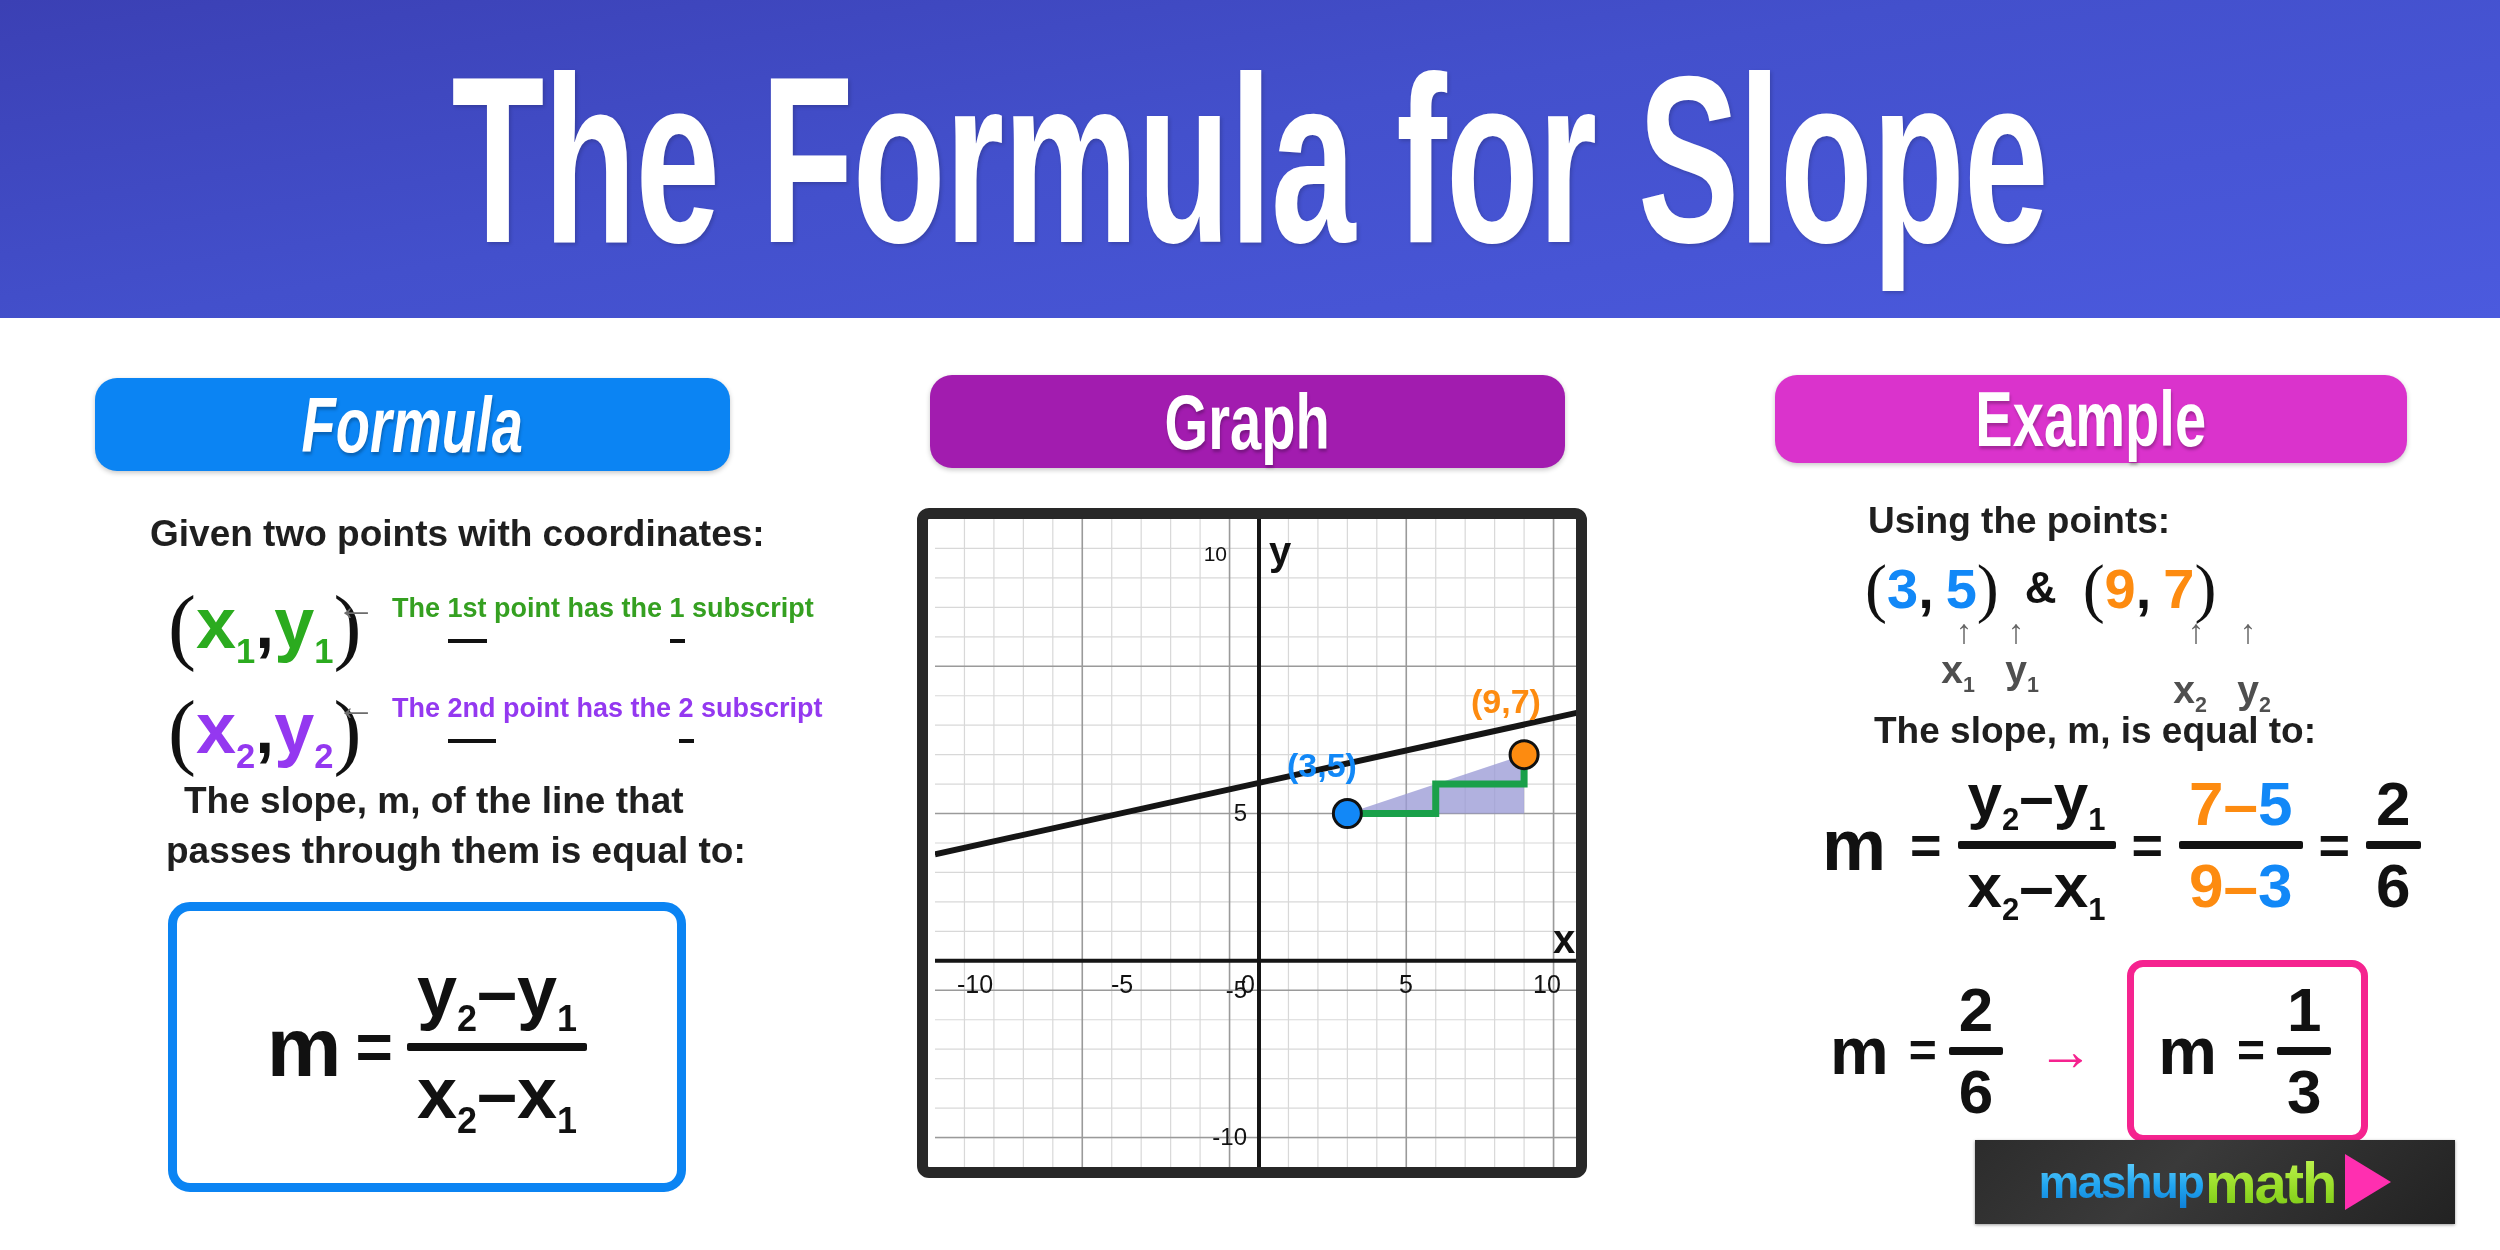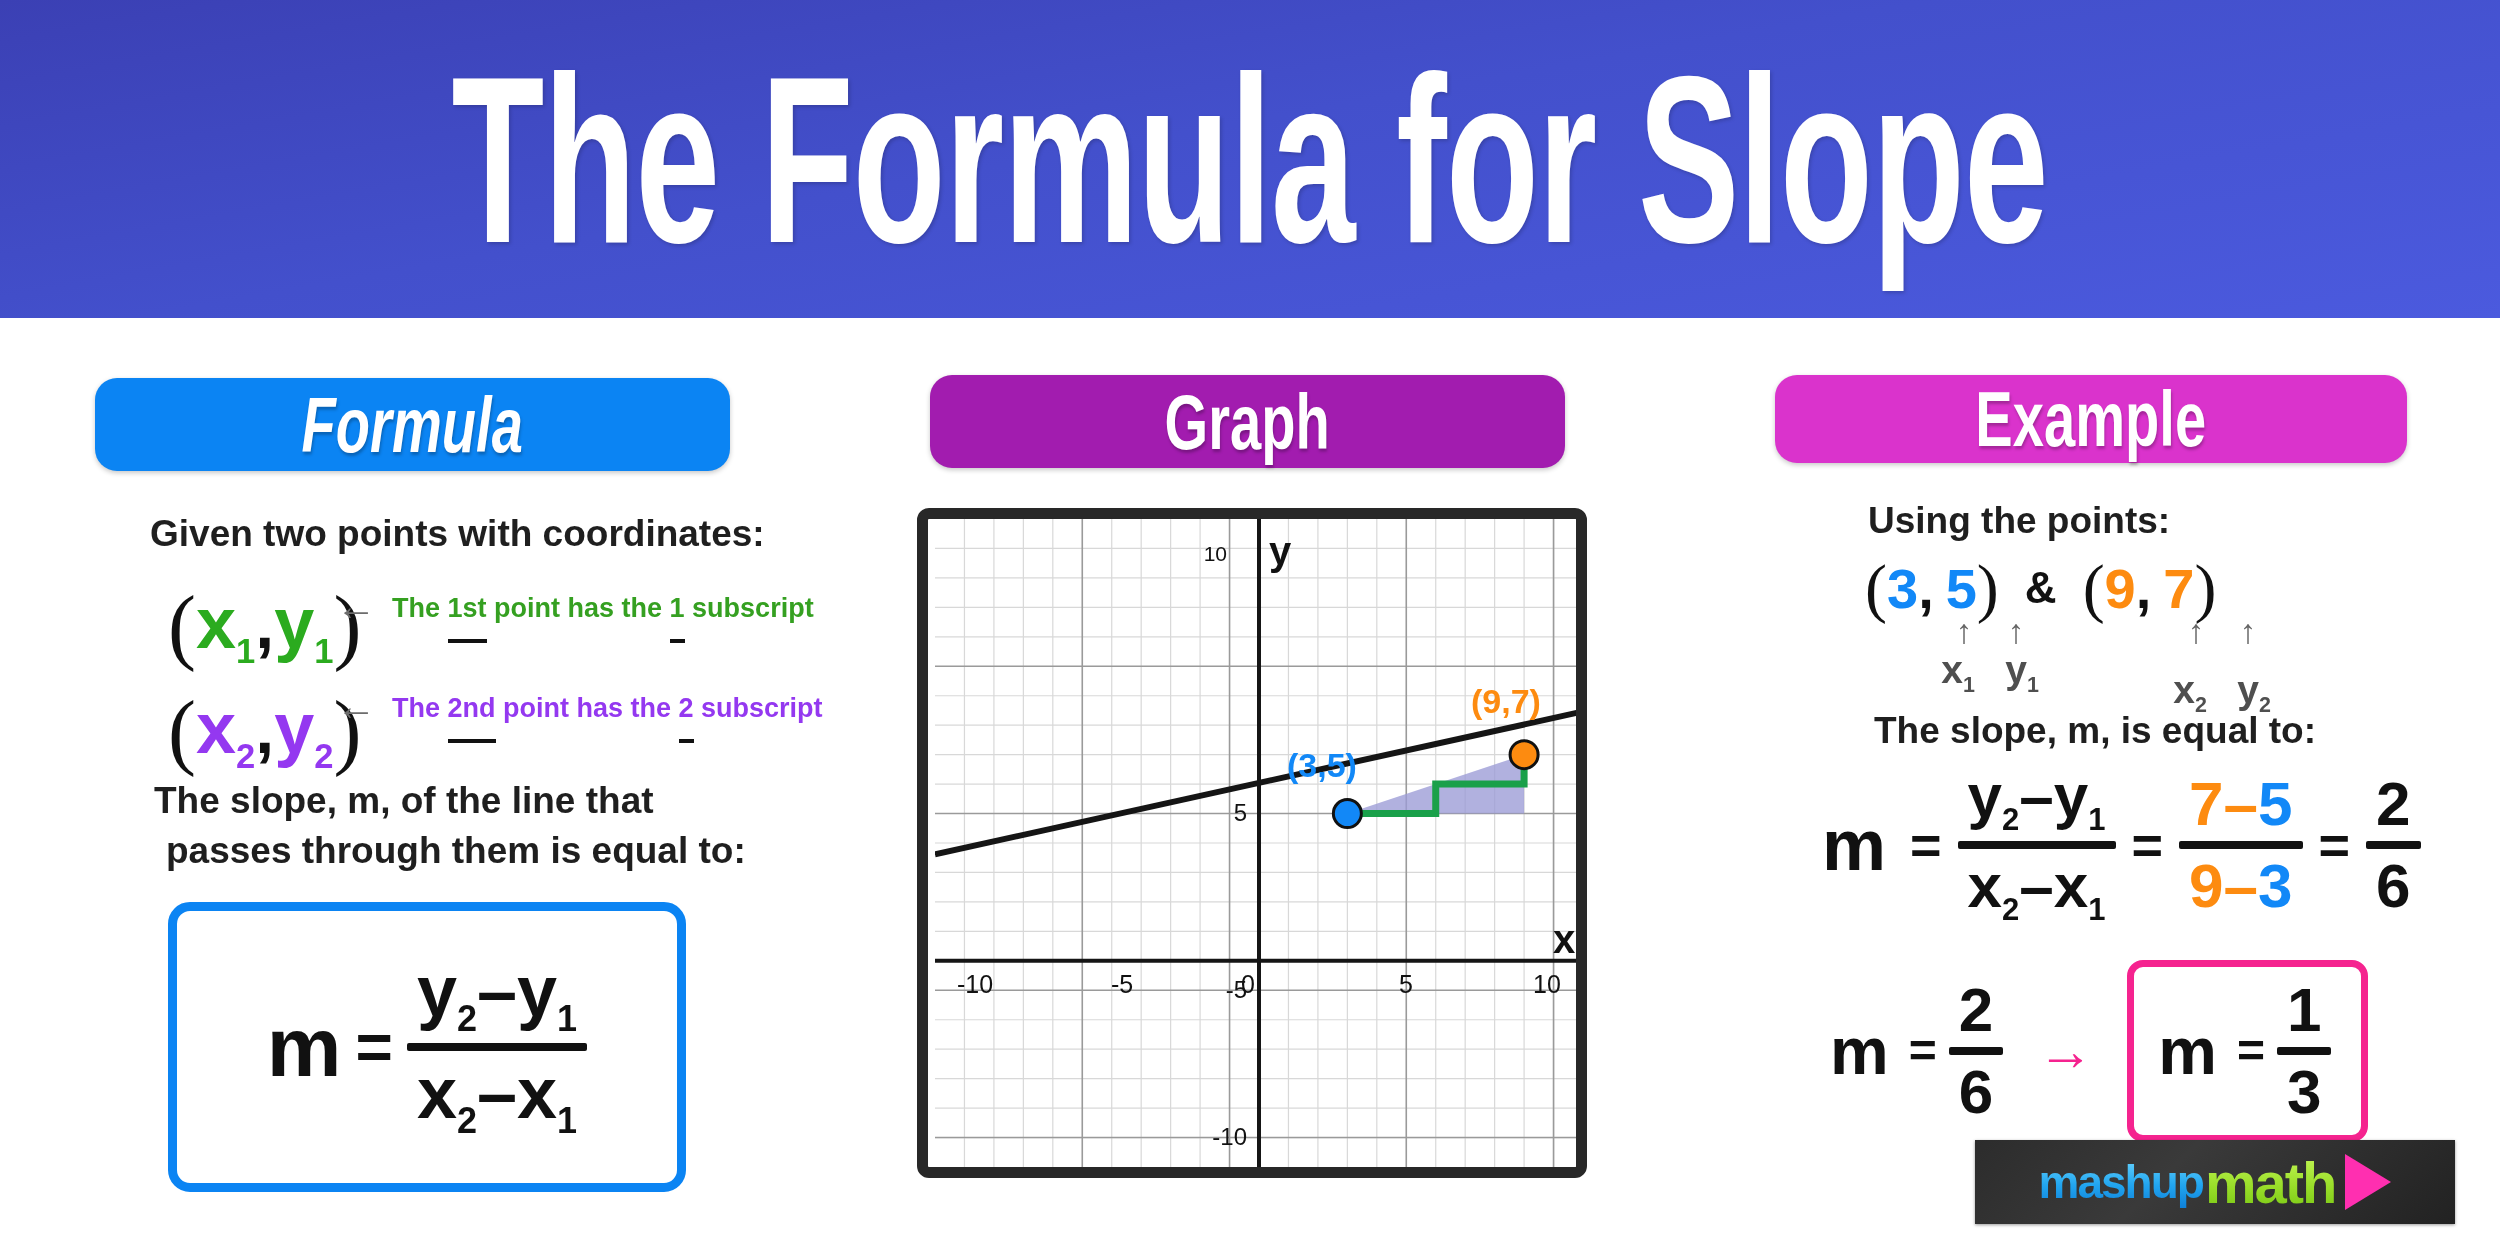--- a/index.html
+++ b/index.html
@@ -107,21 +107,21 @@
     line-height: 1;
     position: relative;
     top: -2px;
   }
   .note-green  { color: #35a021; }
   .note-purple { color: #9438f0; }
   .note-line u { text-decoration: none; border-bottom: 4px solid #111; padding-bottom: 16px; }
   #note1 { left: 336px; top: 588px; }
   #note2 { left: 336px; top: 688px; }
 
-  #slope-desc-1 { left: 106px; top: 780px; }
+  #slope-desc-1 { left: 136px; top: 780px; }
   #slope-desc-2 { left: 118px; top: 830px; }
 
   .formula-box {
     position: absolute;
     left: 168px; top: 902px;
     width: 518px; height: 290px;
     border: 9px solid #0b84f3;
     border-radius: 22px;
     background: #fff;
     display: flex;

